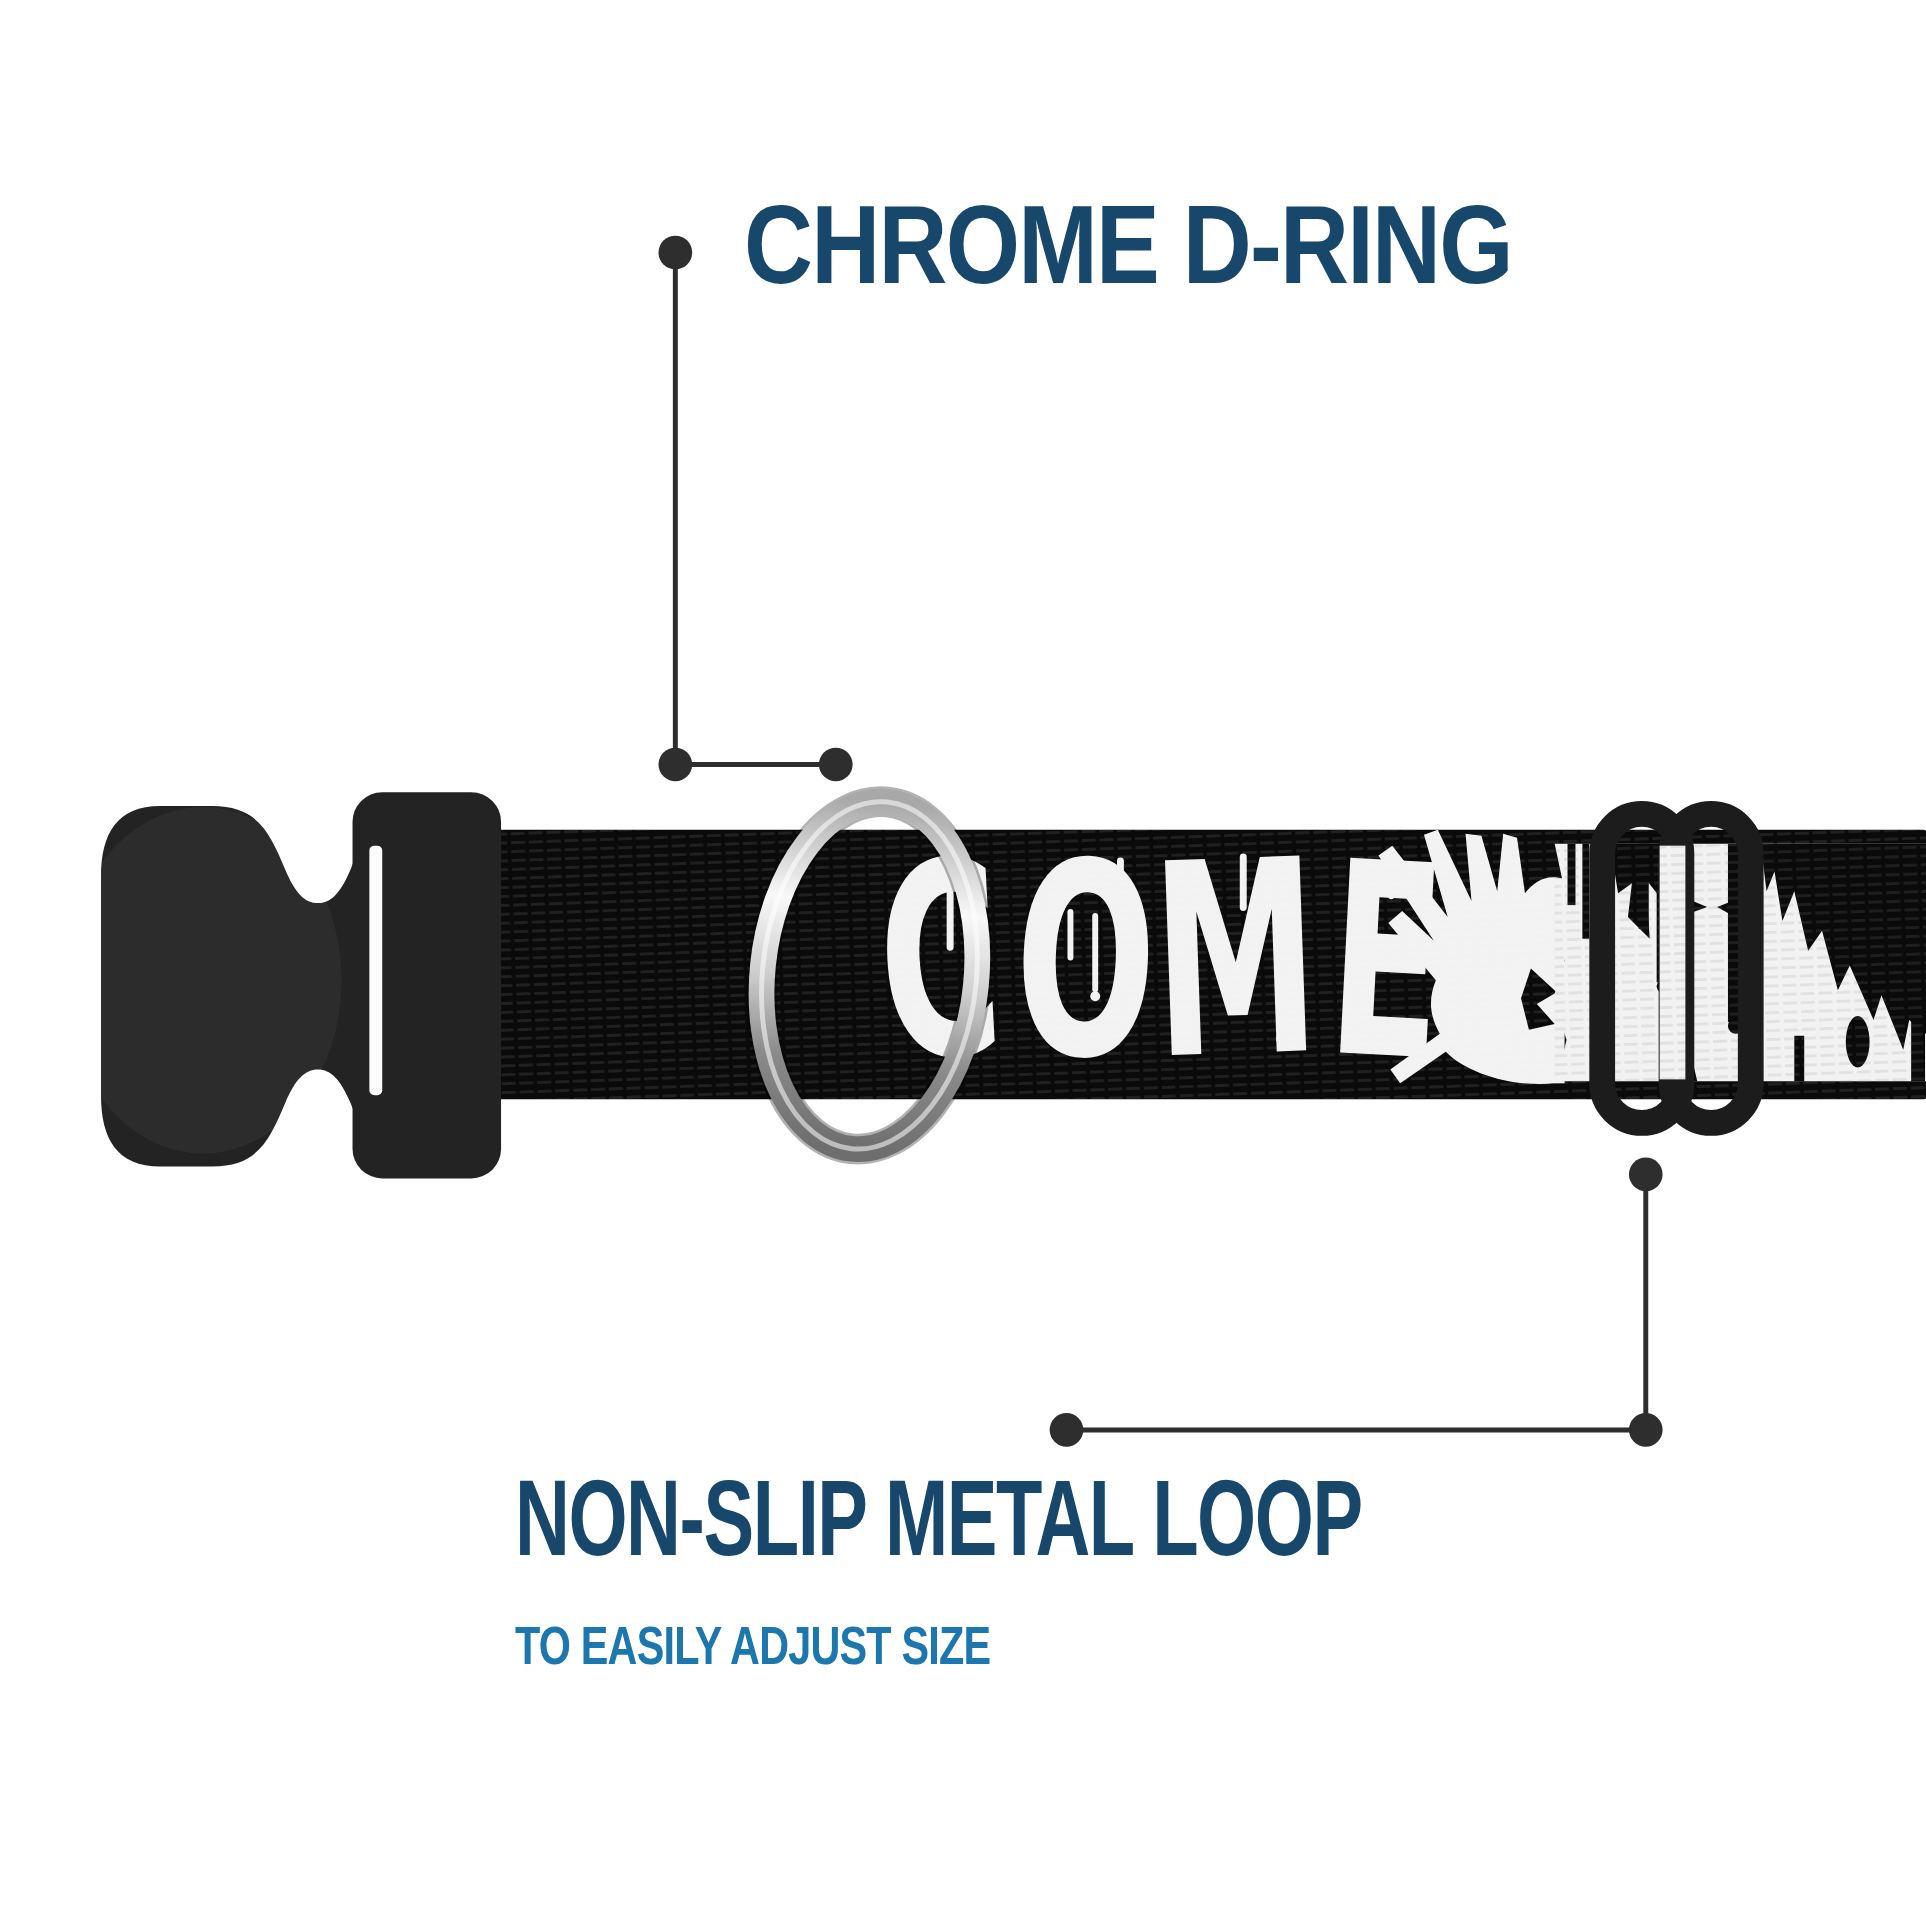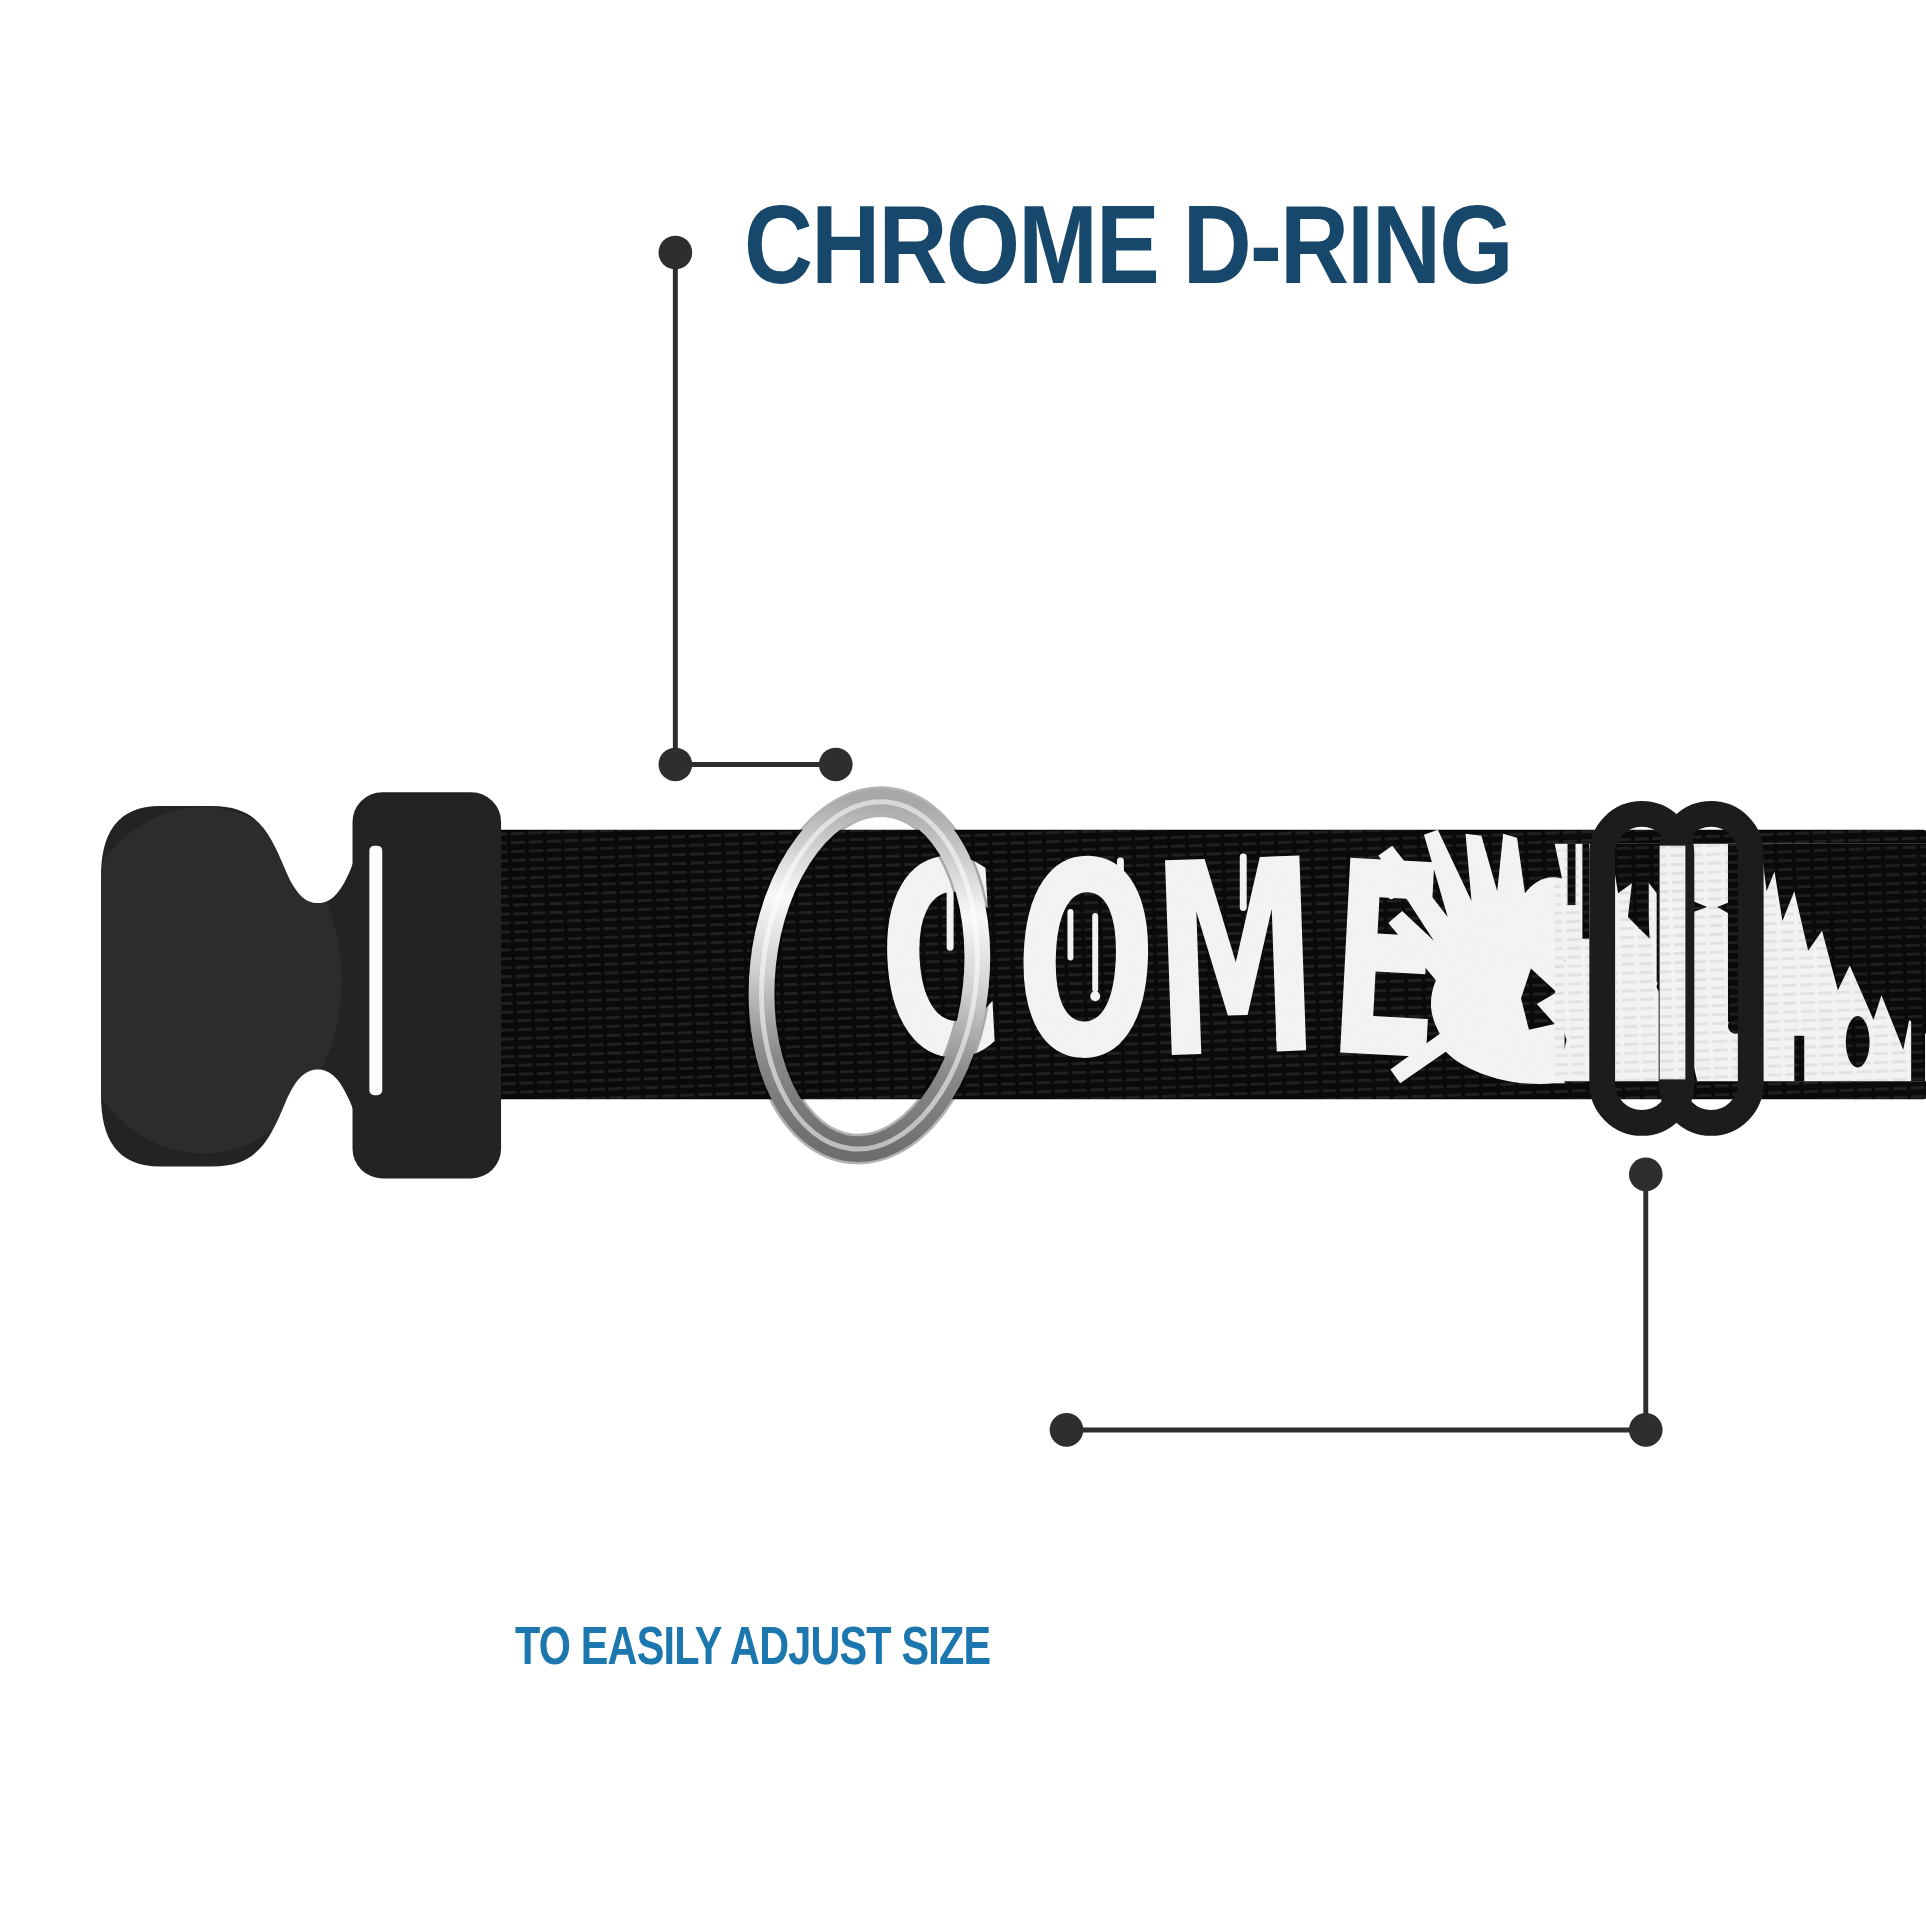--- a/index.html
+++ b/index.html
@@ -166,18 +166,21 @@
       <line x1="1077" y1="1444" x2="1662" y2="1444" stroke="#2e2e2e"></line>
       <circle cx="1662" cy="1186" r="17" stroke="none" fill="#2e2e2e"></circle>
       <circle cx="1662" cy="1444" r="17" stroke="none" fill="#2e2e2e"></circle>
       <circle cx="1077" cy="1444" r="17" stroke="none" fill="#2e2e2e"></circle>
     </g>
   </svg>
 
   <div class="callout-text" id="top-title-wrap">
     <span class="callout-title" style="color: rgb(23, 72, 107);">CHROME D-RING</span>
   </div>
+  <div class="callout-text" id="bottom-title-wrap">
+    <span class="callout-title" style="color: rgb(23, 72, 107);">NON-SLIP METAL LOOP</span>
+  </div>
   <div class="callout-text" id="bottom-subtitle-wrap">
     <span class="callout-subtitle" style="color: rgb(27, 119, 174);">TO EASILY ADJUST SIZE</span>
   </div>
 
 </div>
 
 
 </body></html>

